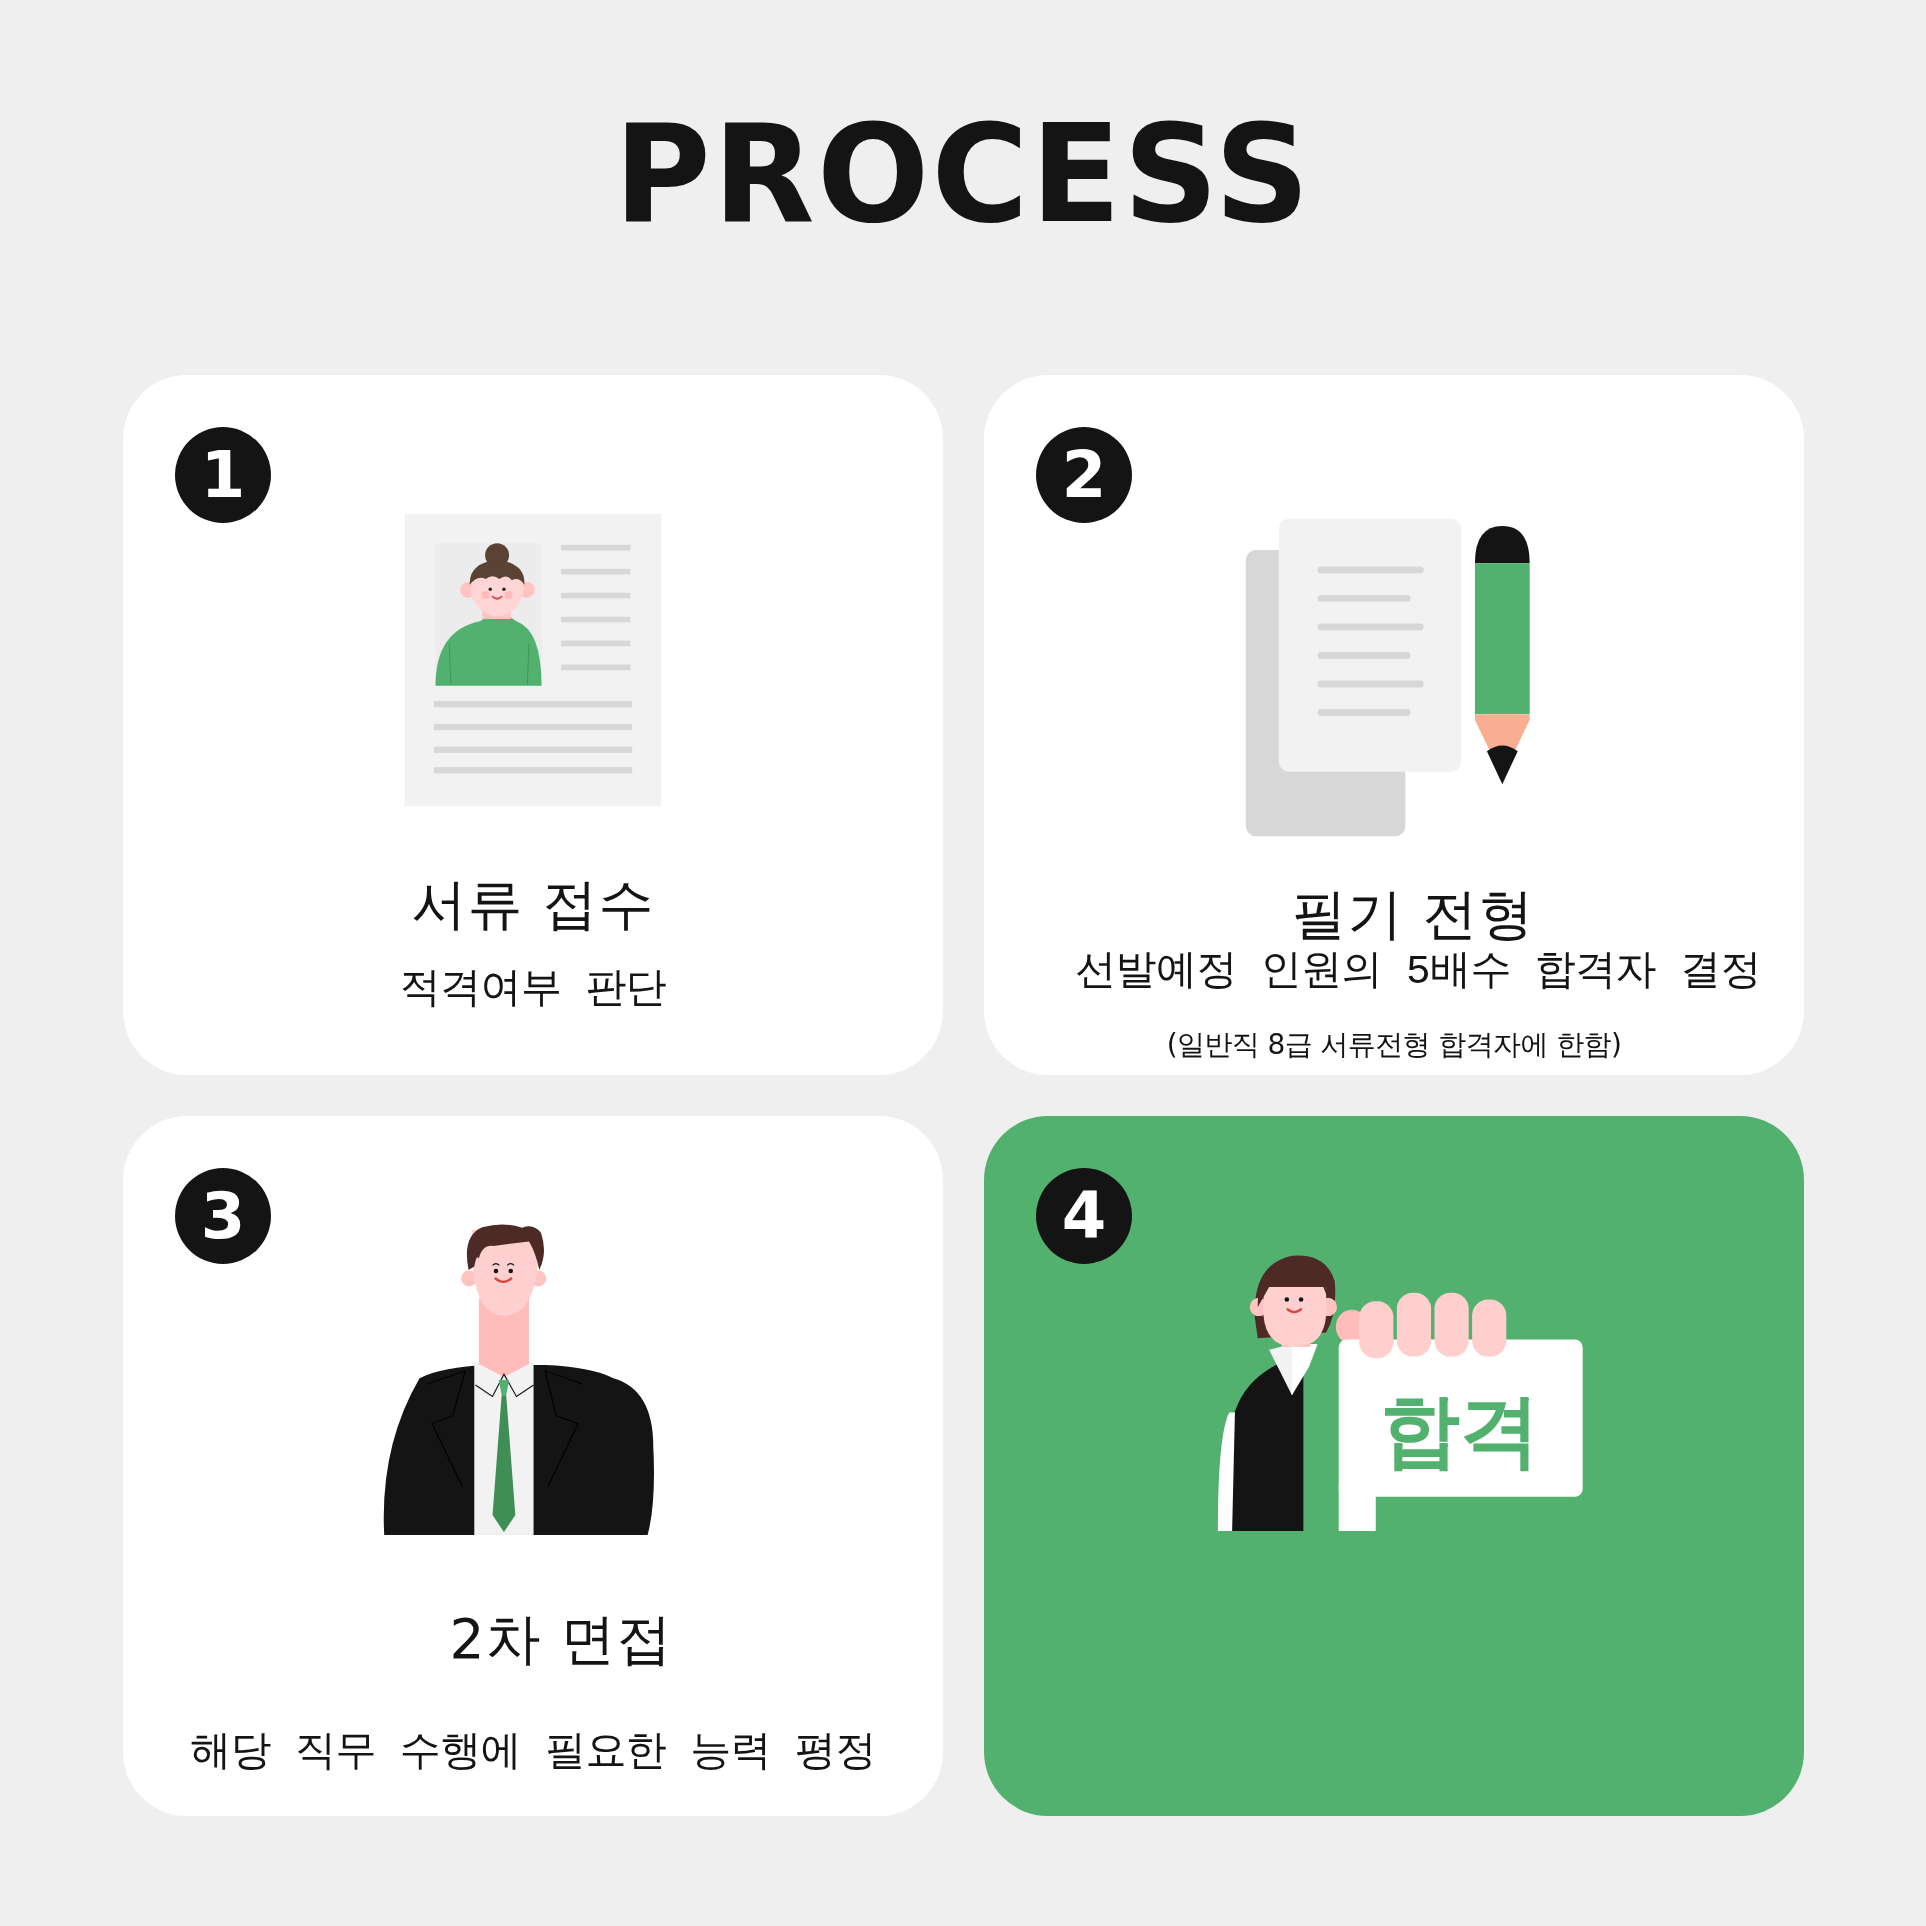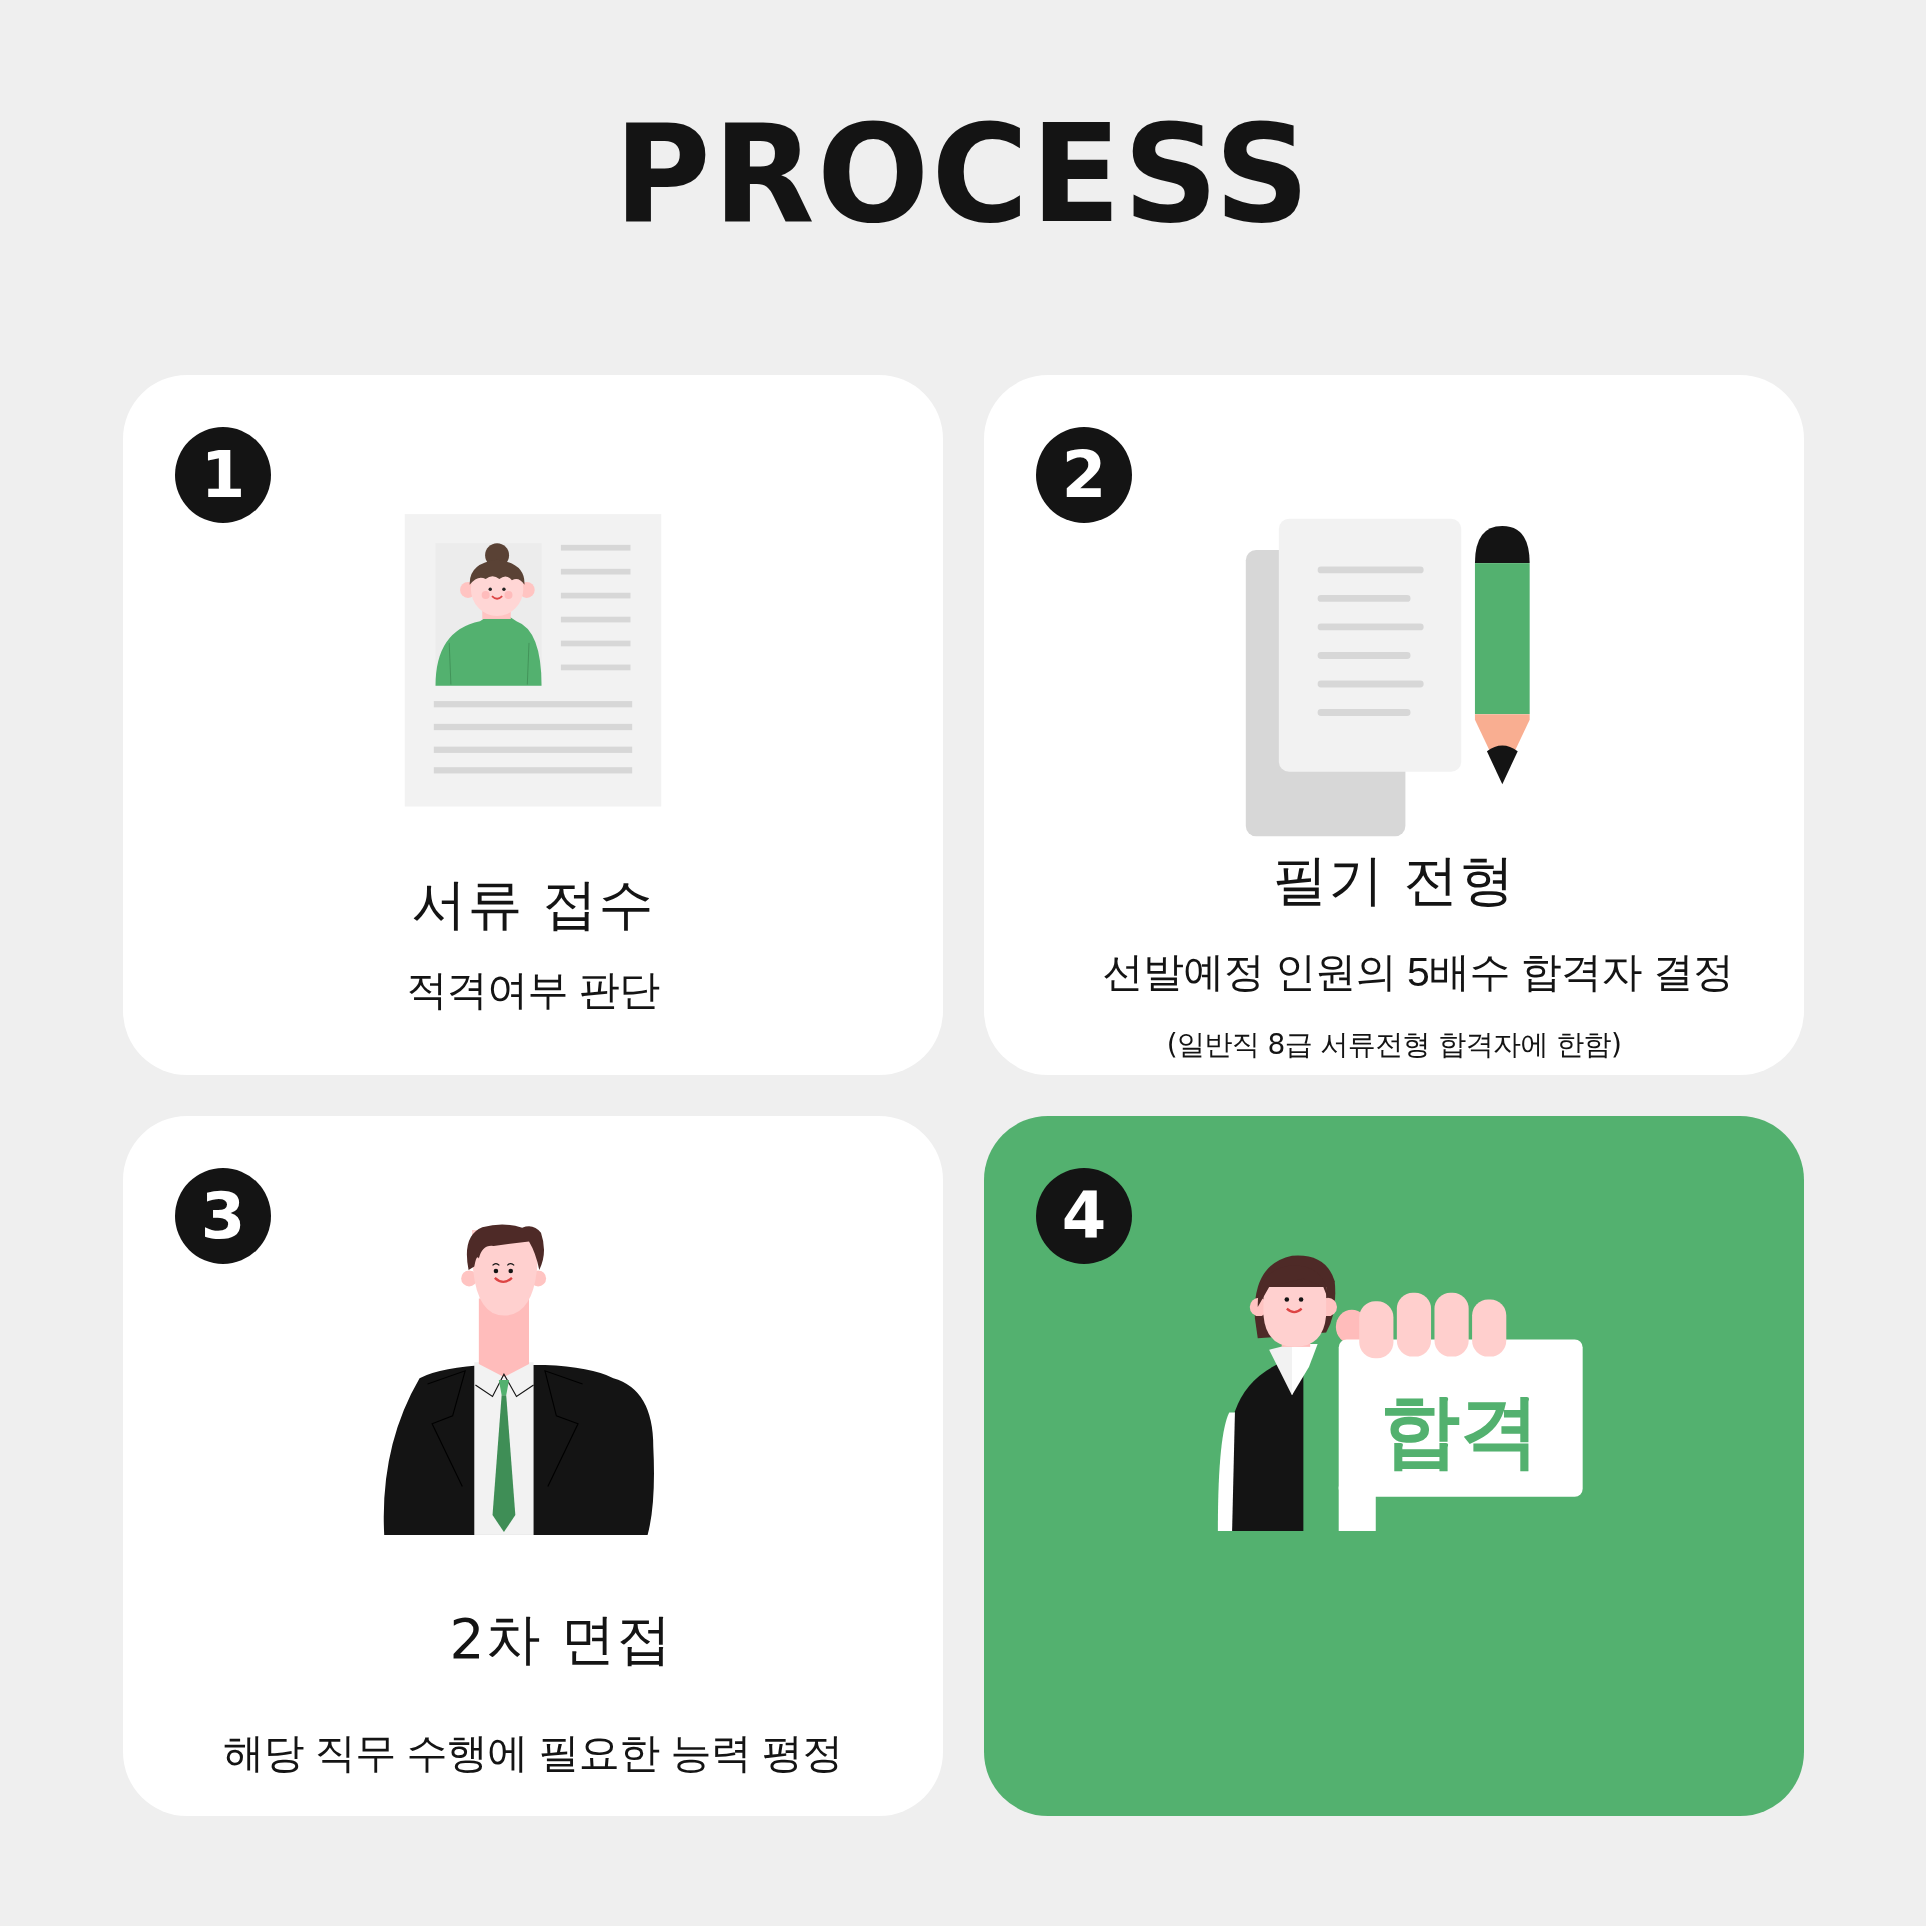--- a/index.html
+++ b/index.html
@@ -27,21 +27,21 @@
     font-family:"DejaVu Sans",sans-serif; font-weight:bold; font-size:64px; line-height:1;
   }
   .illus { position:absolute; left:0; top:0; width:820px; height:700px; }
   .step-title {
     position:absolute; left:0; width:820px; text-align:center;
     font-family:"DejaVu Sans",sans-serif; font-weight:normal; font-size:55px; line-height:1;
     color:#141414; letter-spacing:1.1px;
   }
   .step-desc {
     position:absolute; left:0; width:820px; text-align:center;
-    font-family:Liberation Sans, sans-serif; font-size:41px; line-height:1; color:#141414;
+    font-family:Liberation Mono, monospace; font-size:41px; line-height:1; color:#141414;
     letter-spacing:-0.6px;
   }
   .step-note {
     position:absolute; left:0; width:820px; text-align:center;
     font-family:"DejaVu Sans",sans-serif; font-size:28px; line-height:1; color:#141414;
     letter-spacing:-0.6px;
   }
 </style>
 </head>
 <body>
@@ -102,21 +102,21 @@
       <rect x="585" y="536" width="186" height="12" rx="6"></rect>
       <rect x="585" y="586" width="163" height="12" rx="6"></rect>
     </g>
 
     <path d="M861 330 Q861 265 909 265 Q957 265 957 330 L957 330 L861 330 Z" fill="#141414"></path>
     <rect x="861" y="330" width="96" height="265" fill="#53b16f"></rect>
     <path d="M861 595 L957 595 L957 605 L909 706 L861 605 Z" fill="#f9ae91"></path>
     <path d="M882 660 Q909 640 936 660 L909 718 Z" fill="#141414"></path>
   </svg>
   <div class="badge">2</div>
-  <div class="step-title" style="top:478px;">필기 전형</div>
+  <div class="step-title" style="top:512px;padding-left:19px;">필기 전형</div>
   <div class="step-desc" style="top:577px;margin-left:24px;">선발예정 인원의 5배수 합격자 결정</div>
   <div class="step-note" style="top:656px;">(일반직 8급 서류전형 합격자에 한함)</div>
 </div>
 
 <div class="card c3">
   <svg class="illus" viewBox="0 0 1438 1228">
 
     <path d="M458 735 Q450 580 520 460 Q560 440 640 437 L740 437 Q820 440 860 460 Q930 480 930 580 Q935 680 920 735 Z" fill="#141414"></path>
 
     <rect x="616" y="432" width="104" height="303" fill="#f2f2f2"></rect>

